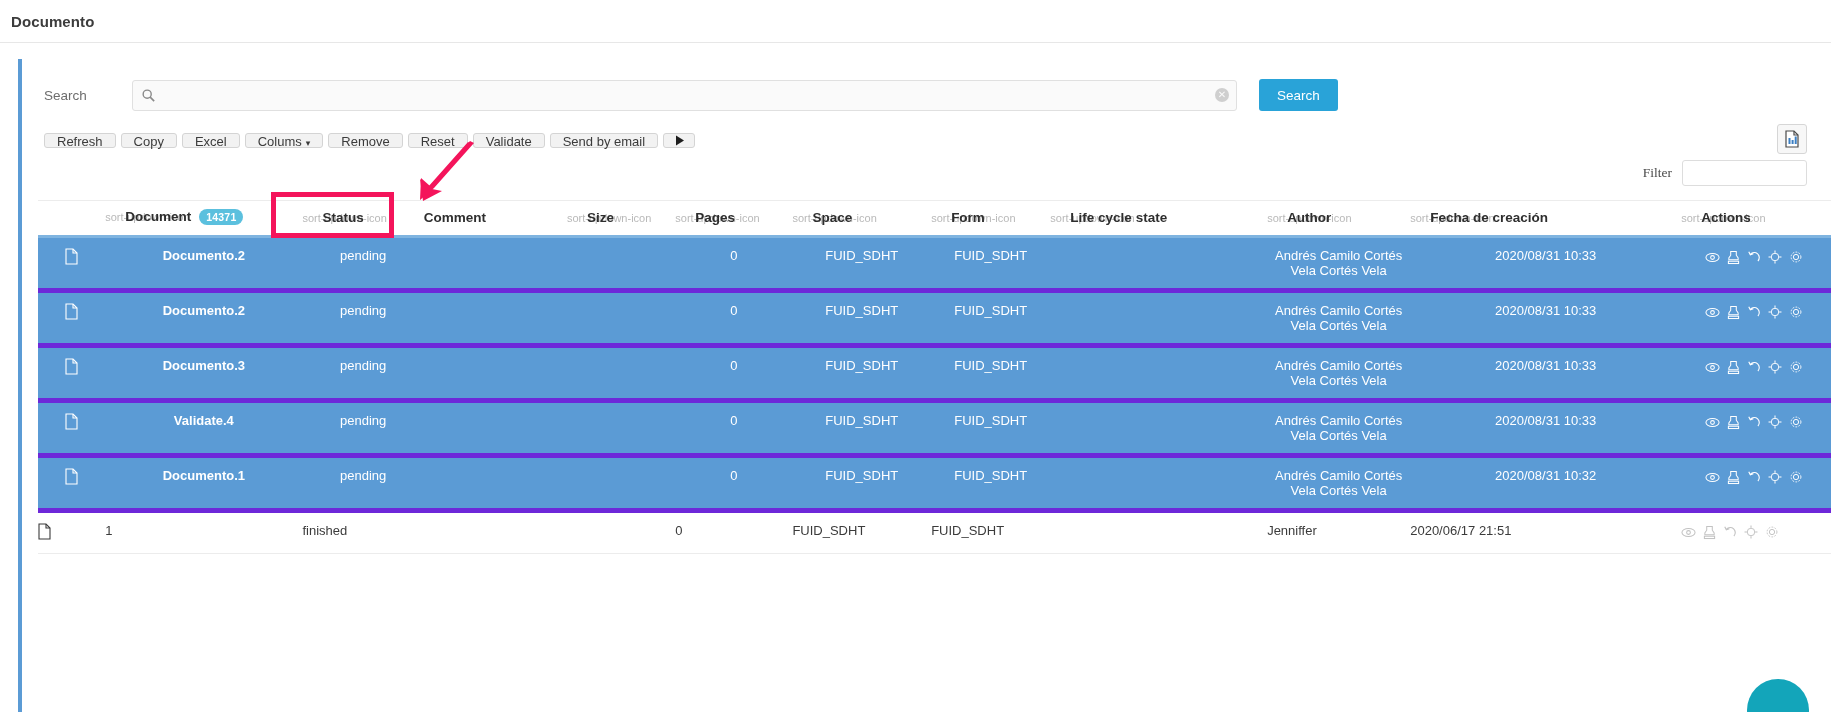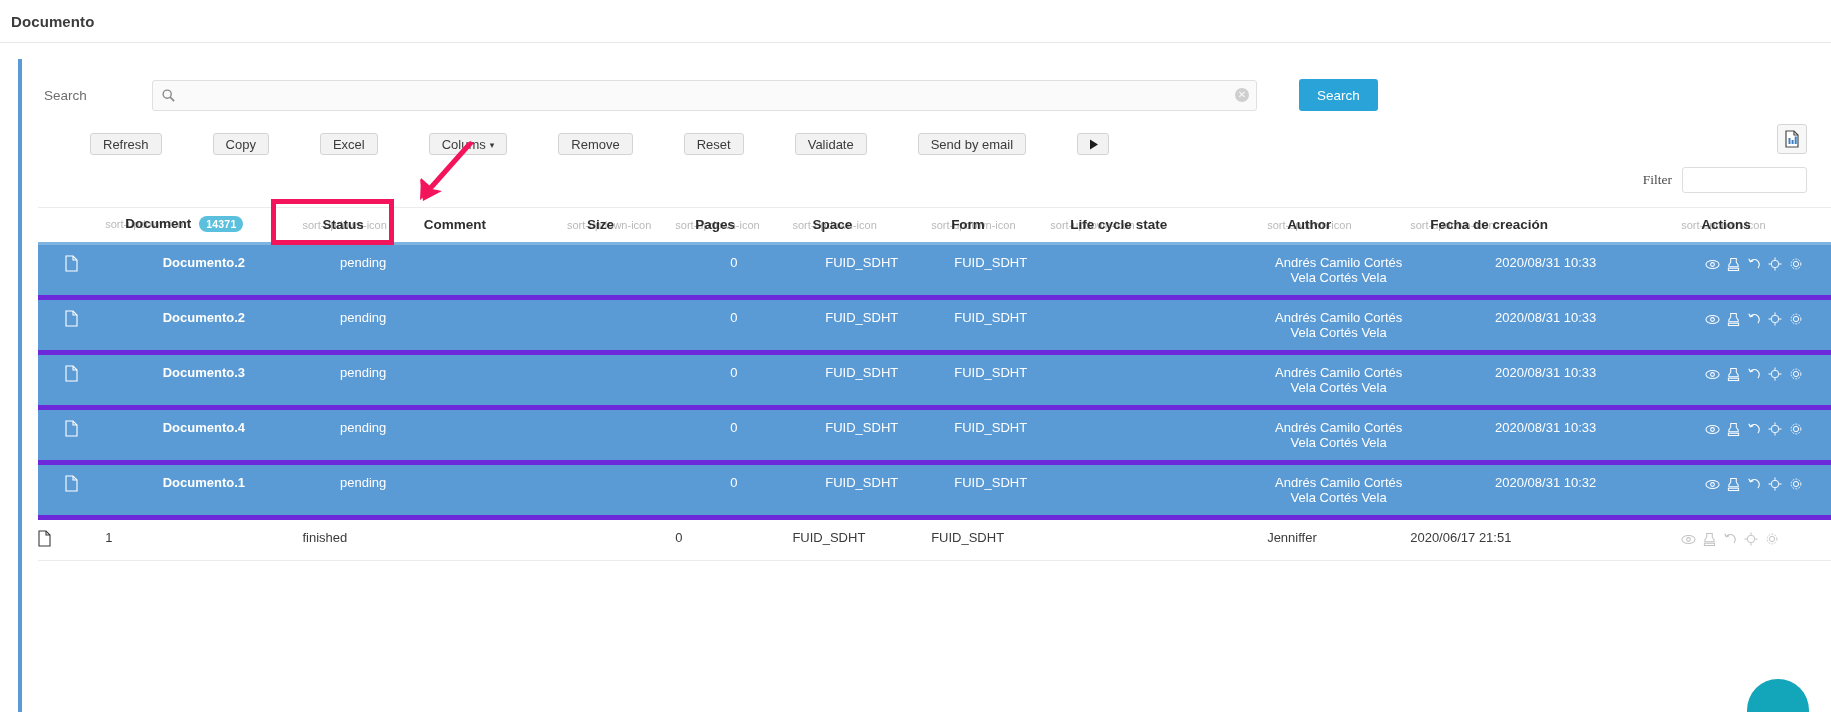--- a/index.html
+++ b/index.html
@@ -42,21 +42,20 @@
     background: #ffffff;
     position: relative;
     min-height: 660px;
   }
 
   
   .search-row {
     display: flex;
     align-items: center;
     padding: 20px 1px 0 22px;
-    gap: 20px;
   }
   .search-label {
     font-size: 13.5px;
     color: #6d6d6d;
     width: 88px;
   }
   .search-field {
     position: relative;
     width: 1105px;
     height: 31px;
@@ -126,32 +125,31 @@
   }
 
   
   .toolbar {
     display: flex;
     align-items: center;
     gap: 0px;
     padding: 22px 0 0 22px;
   }
   .tb-btn {
-    height: 22px;
+    height: 15px;
     border: 1px solid #d4d4d4;
     background: #f2f2f2;
     font-size: 13px;
     font-family: "Liberation Sans", sans-serif;
     color: #3b3b3b;
     padding: 0 12px;
     margin-right: 5px;
     border-radius: 3px;
     cursor: pointer;
     white-space: nowrap;
-    margin-left: 46px;
   }
   .tb-btn .caret {
     display: inline-block;
     margin-left: 4px;
     font-size: 9px;
     vertical-align: middle;
   }
   .tb-play {
     width: 32px;
     display: flex;
@@ -515,21 +513,21 @@
                 </svg><svg width="14" height="14" viewBox="0 0 16 16">
                   <circle cx="8" cy="8" r="3" fill="none" stroke="#ffffff" stroke-width="1.1"></circle>
                   <circle cx="8" cy="8" r="5.6" fill="none" stroke="#ffffff" stroke-width="1.1" stroke-dasharray="2 1.6"></circle>
                 </svg></td>
             </tr>
             <tr class="sel">
               <td class=""><svg class="file-ico" viewBox="0 0 13 17">
                   <path d="M1 1h7l4 4v11H1z" fill="none" stroke="currentColor" stroke-width="1.1"></path>
                   <path d="M8 1v4h4" fill="none" stroke="currentColor" stroke-width="1.1"></path>
                 </svg></td>
-              <td class="c-doc">Documento.4</td>
+              <td class="c-doc">Validate.4</td>
               <td class="">pending</td>
               <td class=""></td>
               <td class=""></td>
               <td class="">0</td>
               <td class="">FUID_SDHT</td>
               <td class="">FUID_SDHT</td>
               <td class=""></td>
               <td class="c-author">Andrés Camilo Cortés Vela Cortés Vela</td>
               <td class="">2020/08/31 10:33</td>
               <td class="actions-cell"><svg width="15" height="15" viewBox="0 0 16 16">

